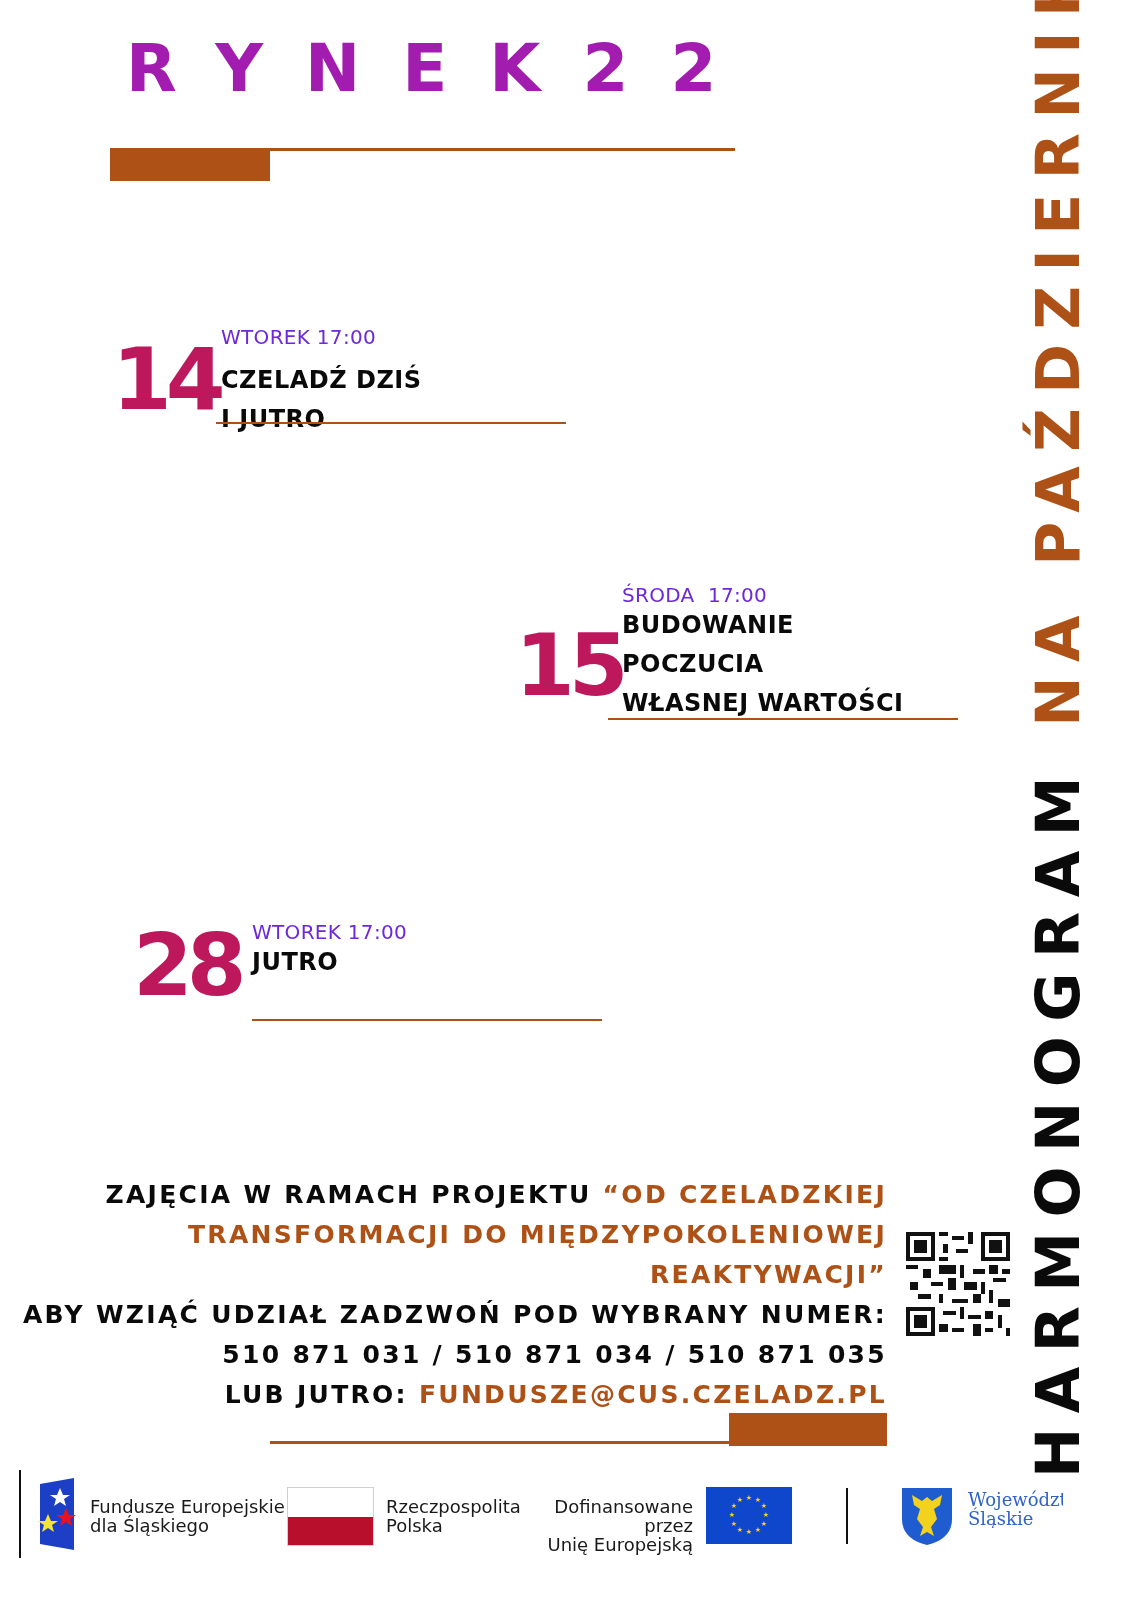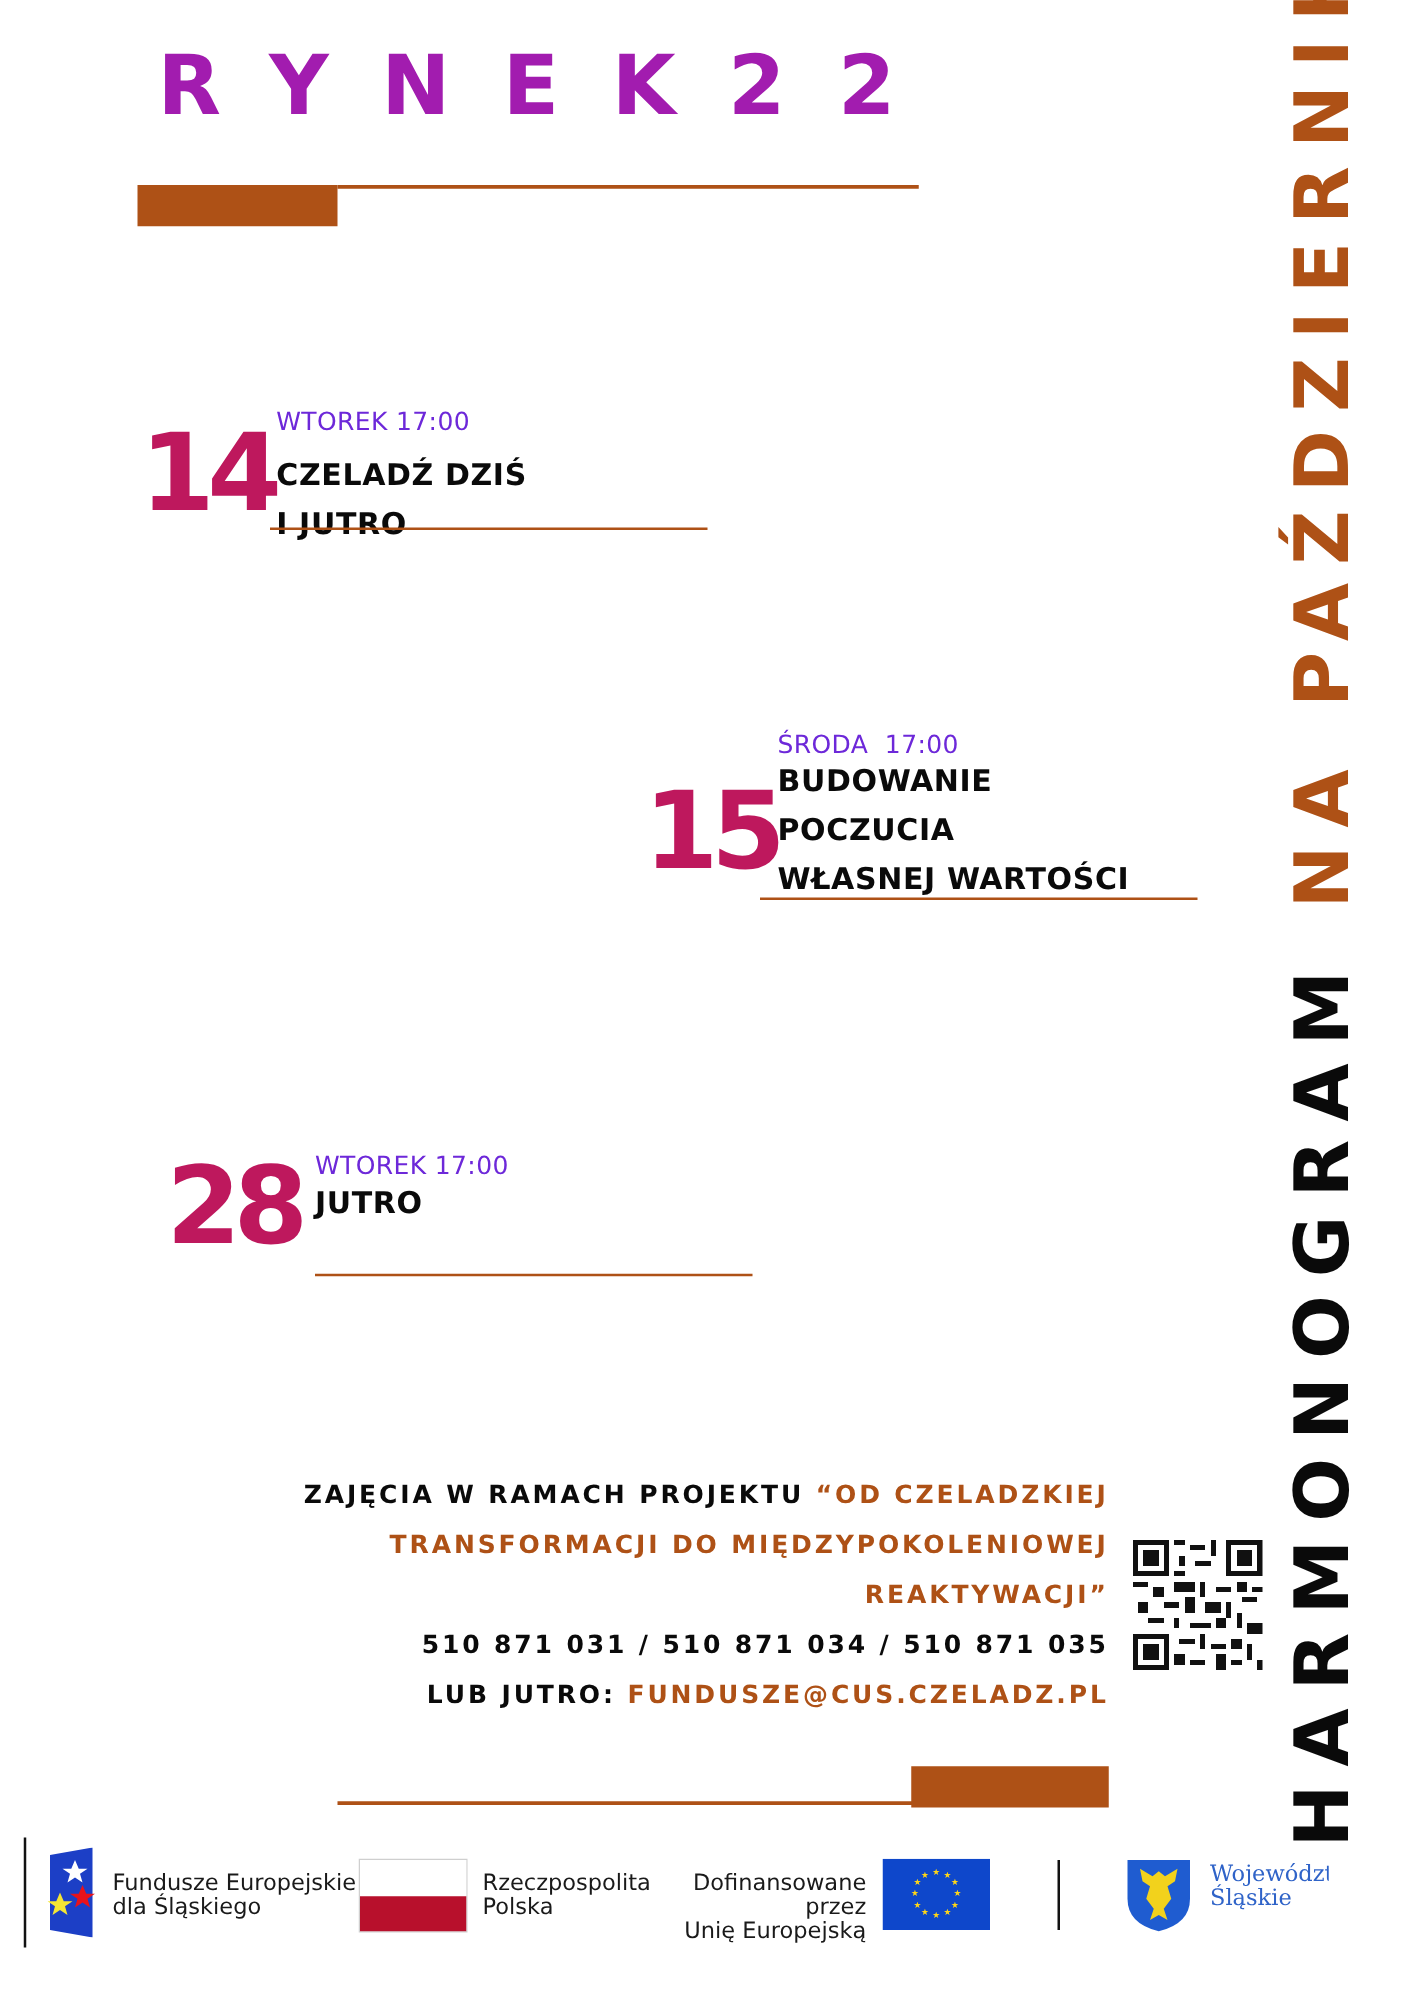--- a/index.html
+++ b/index.html
@@ -21,21 +21,21 @@
   .event-title { font-weight:bold; font-size:24px; line-height:39px; color:#0a0a0a; white-space:nowrap; letter-spacing:0.5px; }
   .event-rule { height:2px; background:#ae5116; }
 
   
   .vertical { left:1030px; top:1478px; transform-origin:0 0; transform:rotate(-90deg);
               font-weight:bold; font-size:60px; letter-spacing:14.5px; white-space:nowrap; line-height:56px; }
   .vertical .v-black { color:#0a0a0a; }
   .vertical .v-accent { color:#ae5116; }
 
   
-  .info { right:244px; text-align:right; font-weight:bold; font-size:20px; letter-spacing:2.3px;
+  .info { right:244px; text-align:right; font-weight:bold; font-size:25px; letter-spacing:2.3px;
           line-height:40px; white-space:nowrap; }
   .info-line { display:block; }
 
   .bottom-line { left:270px; top:1441px; width:460px; height:3px; background:#ae5116; }
   .bottom-bar { left:729px; top:1413px; width:158px; height:33px; background:#ae5116; }
 
   
   .qr { left:906px; top:1232px; width:104px; height:104px; }
 
   
@@ -81,20 +81,21 @@
 
 <div class="abs vertical">
   <span class="v-black">HARMONOGRAM</span>
   <span class="v-accent">NA PAŹDZIERNIK</span>
 </div>
 
 <div class="abs info" style="top:1175px;">
   <span class="info-line"><span>ZAJĘCIA W RAMACH PROJEKTU </span><span class="accent">“OD CZELADZKIEJ</span></span>
   <span class="info-line accent">TRANSFORMACJI DO MIĘDZYPOKOLENIOWEJ</span>
   <span class="info-line accent">REAKTYWACJI”</span>
+  <span class="info-line">ABY WZIĄĆ UDZIAŁ ZADZWOŃ POD WYBRANY NUMER:</span>
   <span class="info-line">510 871 031 / 510 871 034 / 510 871 035</span>
   <span class="info-line"><span>LUB JUTRO: </span><span class="accent">FUNDUSZE@CUS.CZELADZ.PL</span></span>
 </div>
 
 <div class="abs bottom-line"></div>
 <div class="abs bottom-bar"></div>
 
 <svg class="abs qr" viewBox="0 0 25 25" shape-rendering="crispEdges">
   <rect width="25" height="25" fill="#fff"></rect>
   <g fill="#111">

